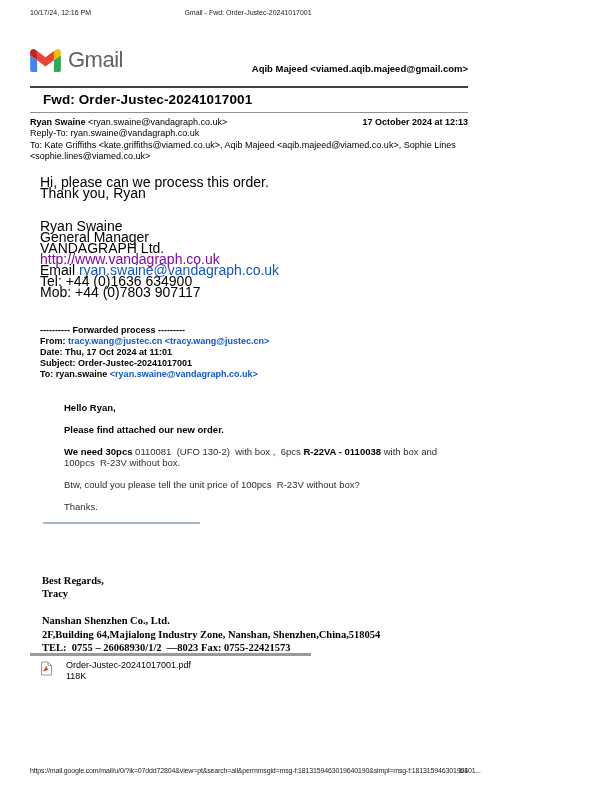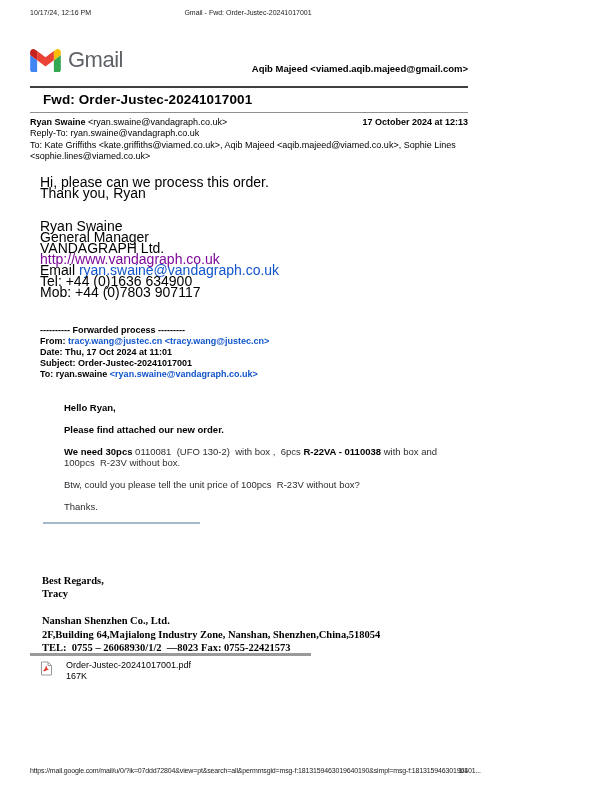--- a/index.html
+++ b/index.html
@@ -136,21 +136,21 @@
   <div class="abs attach-row">
     <span class="pdf-ic" style="display:inline-flex;">
       <svg width="13" height="15" viewBox="0 0 13 15">
         <path d="M1.5 1h6.5l3.5 3.5V14h-10z" fill="#ffffff" stroke="#9a9a9a" stroke-width="1"></path>
         <path d="M8 1v3.5h3.5" fill="none" stroke="#9a9a9a" stroke-width="1"></path>
         <path d="M3 9.6c1.2-.4 2.4-2.6 2.8-4.1.2-.8 1-.8 1 .1 0 1.8 1.5 3.4 3 3.6 0 0-2.2-.4-3.6.4C4.9 10.3 3.8 10.3 3 9.6z" fill="#e03c31"></path>
       </svg>
     </span>
     <span class="attach-txt">
       <div>Order-Justec-20241017001.pdf</div>
-      <div>167K</div>
+      <div>118K</div>
     </span>
   </div>
 
   <div class="abs footer">
     <span class="url">https://mail.google.com/mail/u/0/?ik=07ddd72804&amp;view=pt&amp;search=all&amp;permmsgid=msg-f:1813159463019640190&amp;simpl=msg-f:18131594630196401...</span>
     <span class="pg">1/1</span>
   </div>
 
 </div>
 

